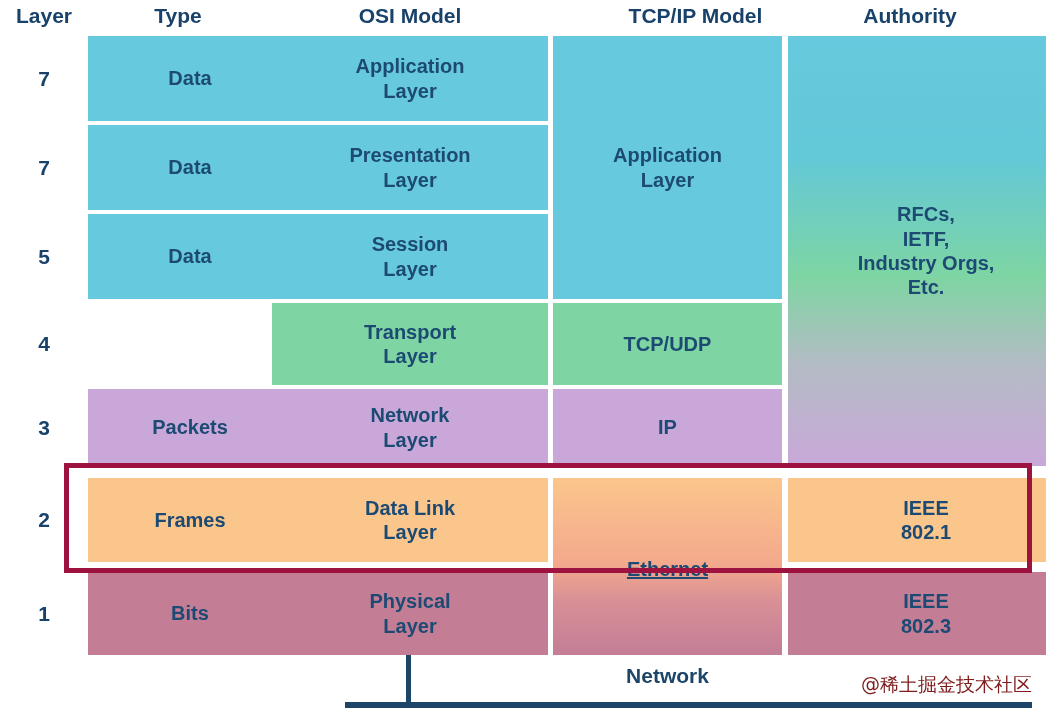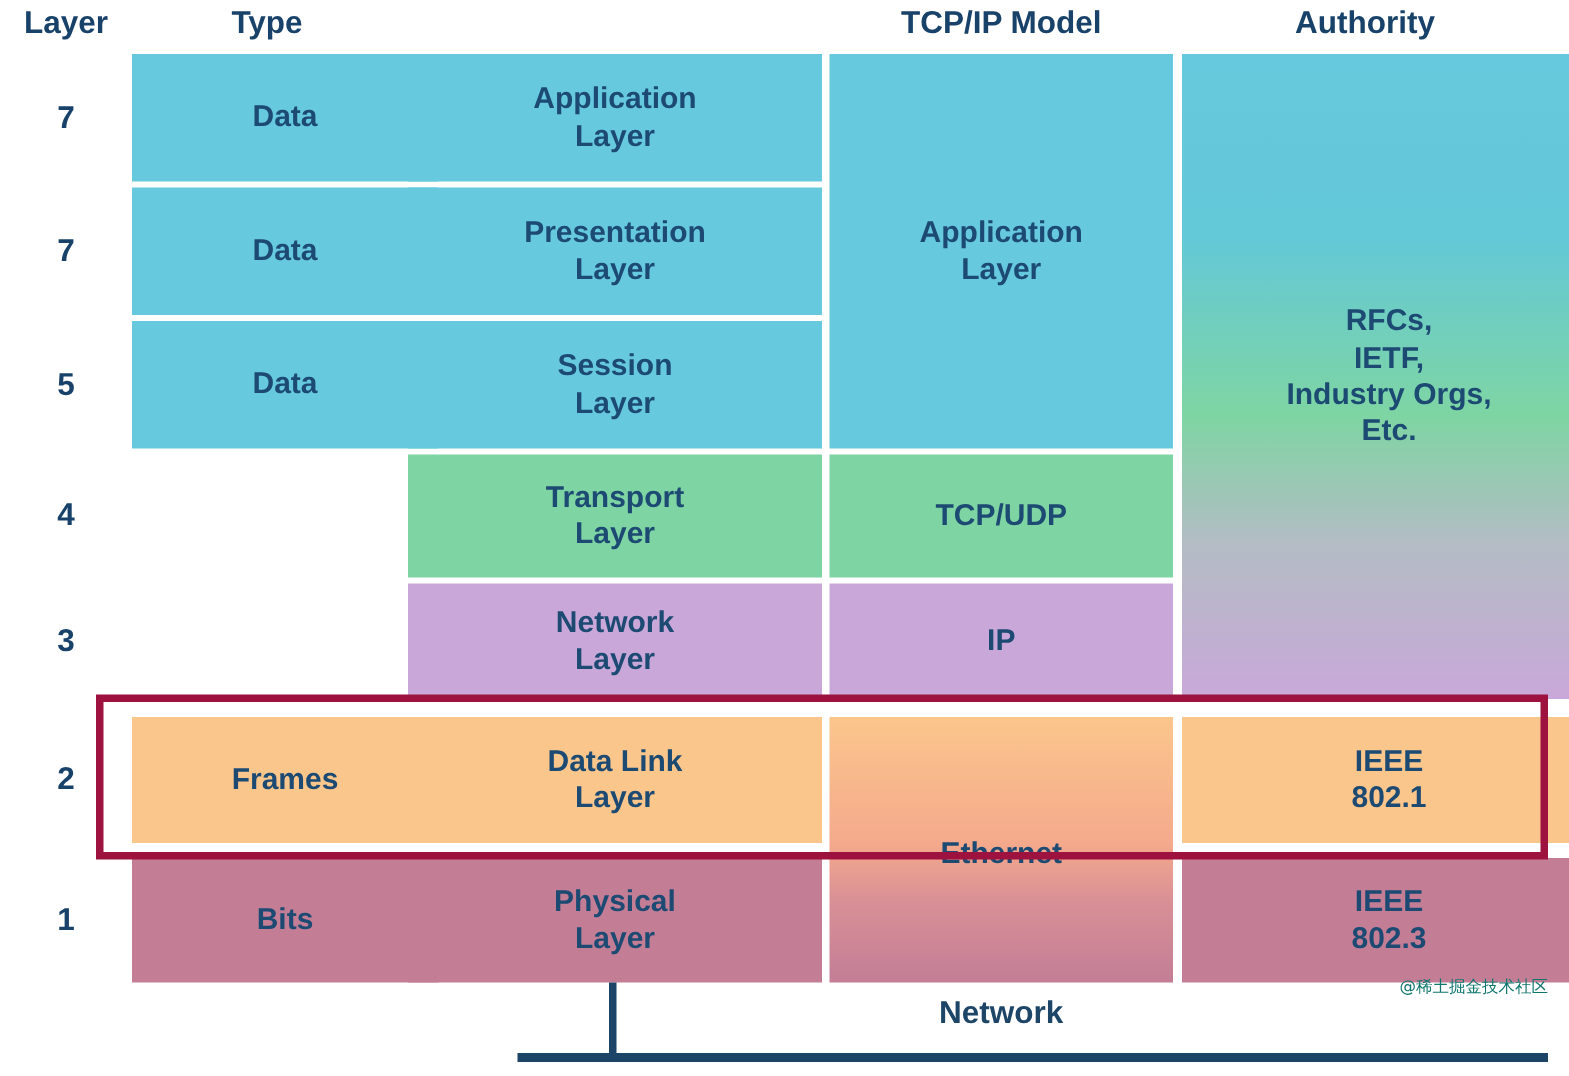--- a/index.html
+++ b/index.html
@@ -31,21 +31,21 @@
     line-height: 32px;
     text-align: center;
     font-size: 21px;
     font-weight: bold;
     color: #184269;
     white-space: nowrap;
   }
   .hdr-layer    { left: 0px;   width: 88px; }
   .hdr-type     { left: 88px;  width: 180px; }
   .hdr-osi      { left: 272px; width: 276px; }
-  .hdr-tcp      { left: 553px; width: 229px; text-align: center; }
+  .hdr-tcp      { left: 581px; width: 229px; text-align: center; }
   .hdr-auth     { left: 788px; width: 244px; }
 
   
   .layer-num {
     position: absolute;
     left: 0px;
     width: 88px;
     text-align: center;
     font-size: 21px;
     font-weight: bold;
@@ -101,20 +101,21 @@
         #7ed5a3 56%,
         #b3bcc4 76%,
         #c9a8d9 100%);
   }
   .fill-eth-grad {
     background: linear-gradient(to bottom,
         #fbc68c 0%,
         #f4a98c 48%,
         #d88f96 70%,
         #c37e96 100%);
+    text-decoration: underline;
   }
 
   
   .eth-label {
     align-items: flex-end;
     padding-bottom: 74px;
   }
 
   
   #highlight-box {
@@ -154,48 +155,50 @@
     text-align: center;
     font-size: 21px;
     font-weight: bold;
     color: #1d4568;
   }
 
   
   #watermark {
     position: absolute;
     right: 14px;
-    top: 650px;
-    font-size: 11px;
-    color: #0f766e;
+    top: 672px;
+    font-size: 19px;
+    color: #7f1d1d;
     font-family: "DejaVu Sans", sans-serif;
     white-space: nowrap;
   }
 </style>
 </head>
 <body>
 
 <div id="diagram">
 
   <div class="hdr hdr-layer">Layer</div>
   <div class="hdr hdr-type">Type</div>
+  <div class="hdr hdr-osi">OSI Model</div>
   <div class="hdr hdr-tcp">TCP/IP Model</div>
   <div class="hdr hdr-auth">Authority</div>
 
   <div class="layer-num r1" style="line-height:85px;">7</div>
   <div class="layer-num r2" style="line-height:85px;">7</div>
   <div class="layer-num r3" style="line-height:85px;">5</div>
   <div class="layer-num r4" style="line-height:82px;">4</div>
   <div class="layer-num r5" style="line-height:77px;">3</div>
   <div class="layer-num r6" style="line-height:84px;">2</div>
   <div class="layer-num r7" style="line-height:83px;">1</div>
 
   <div class="cell col-type r1 fill-cyan">Data</div>
   <div class="cell col-type r2 fill-cyan">Data</div>
   <div class="cell col-type r3 fill-cyan">Data</div>
+  <div class="cell col-type r5 fill-purple">Packets</div>
   <div class="cell col-type r6 fill-orange">Frames</div>
   <div class="cell col-type r7 fill-rose">Bits</div>
 
   <div class="cell col-osi r1 fill-cyan">
     <div>
       <span>Application</span>
       <span>Layer</span>
     </div>
   </div>
   <div class="cell col-osi r2 fill-cyan">

